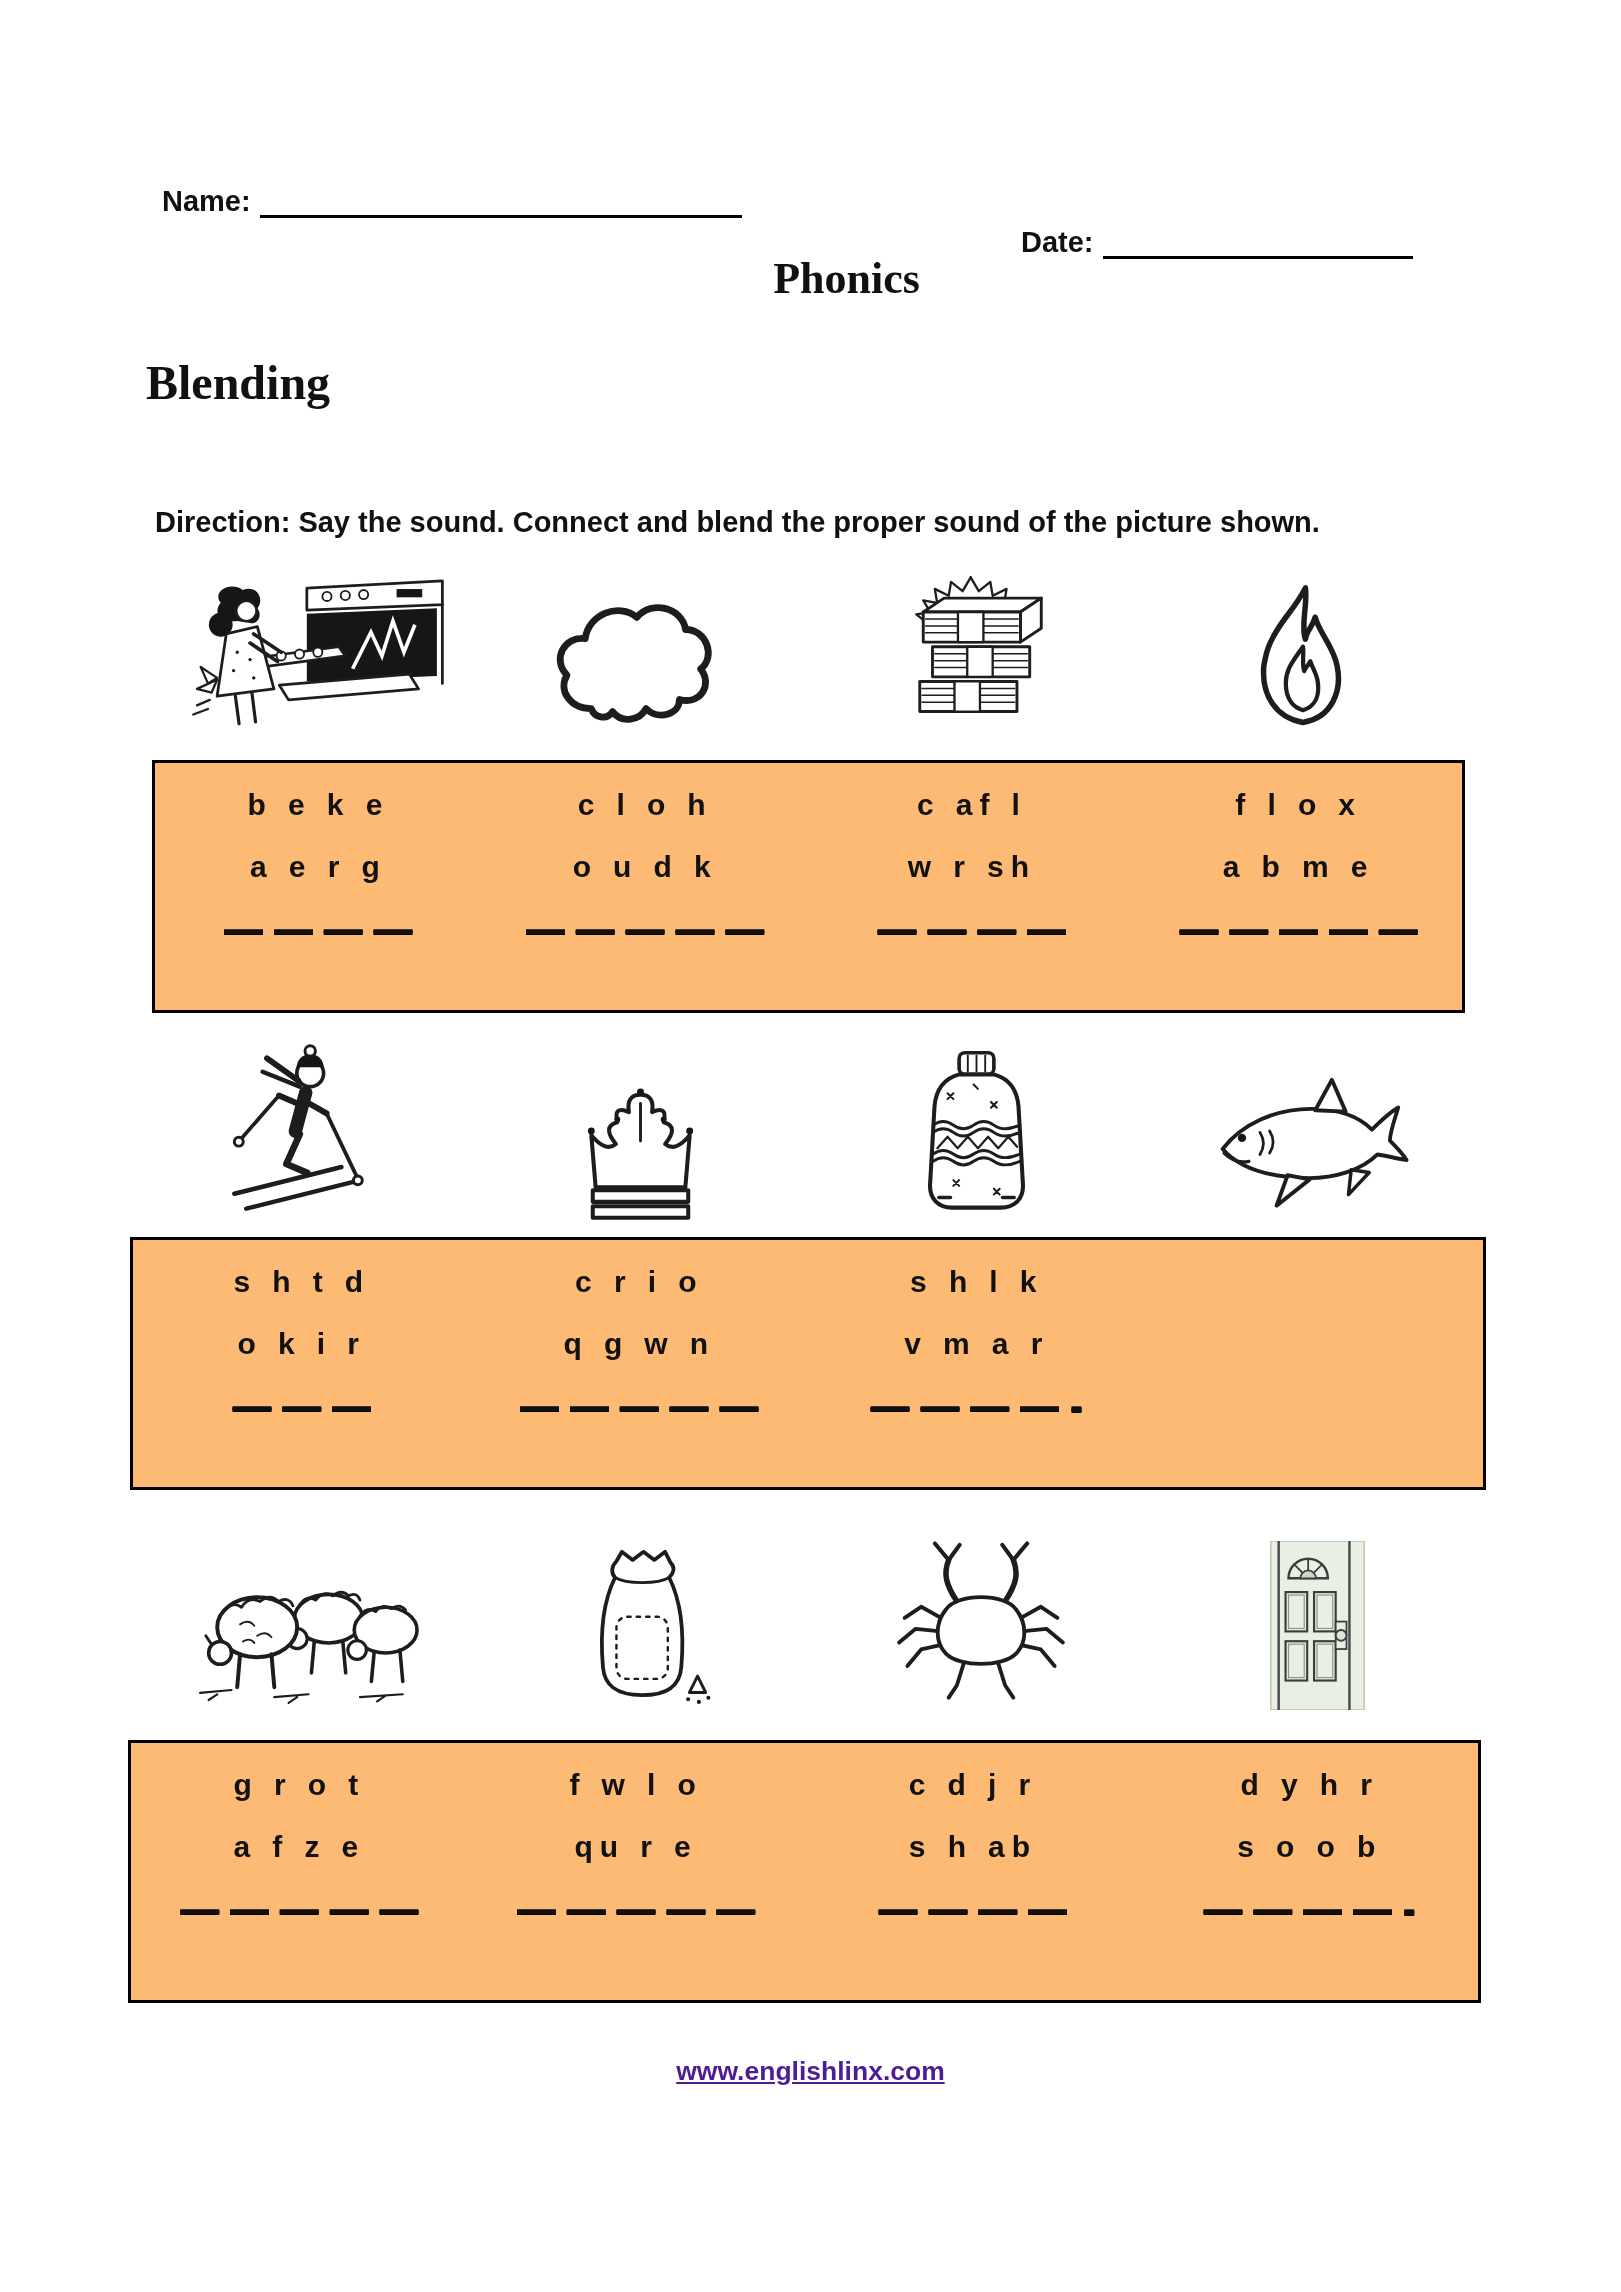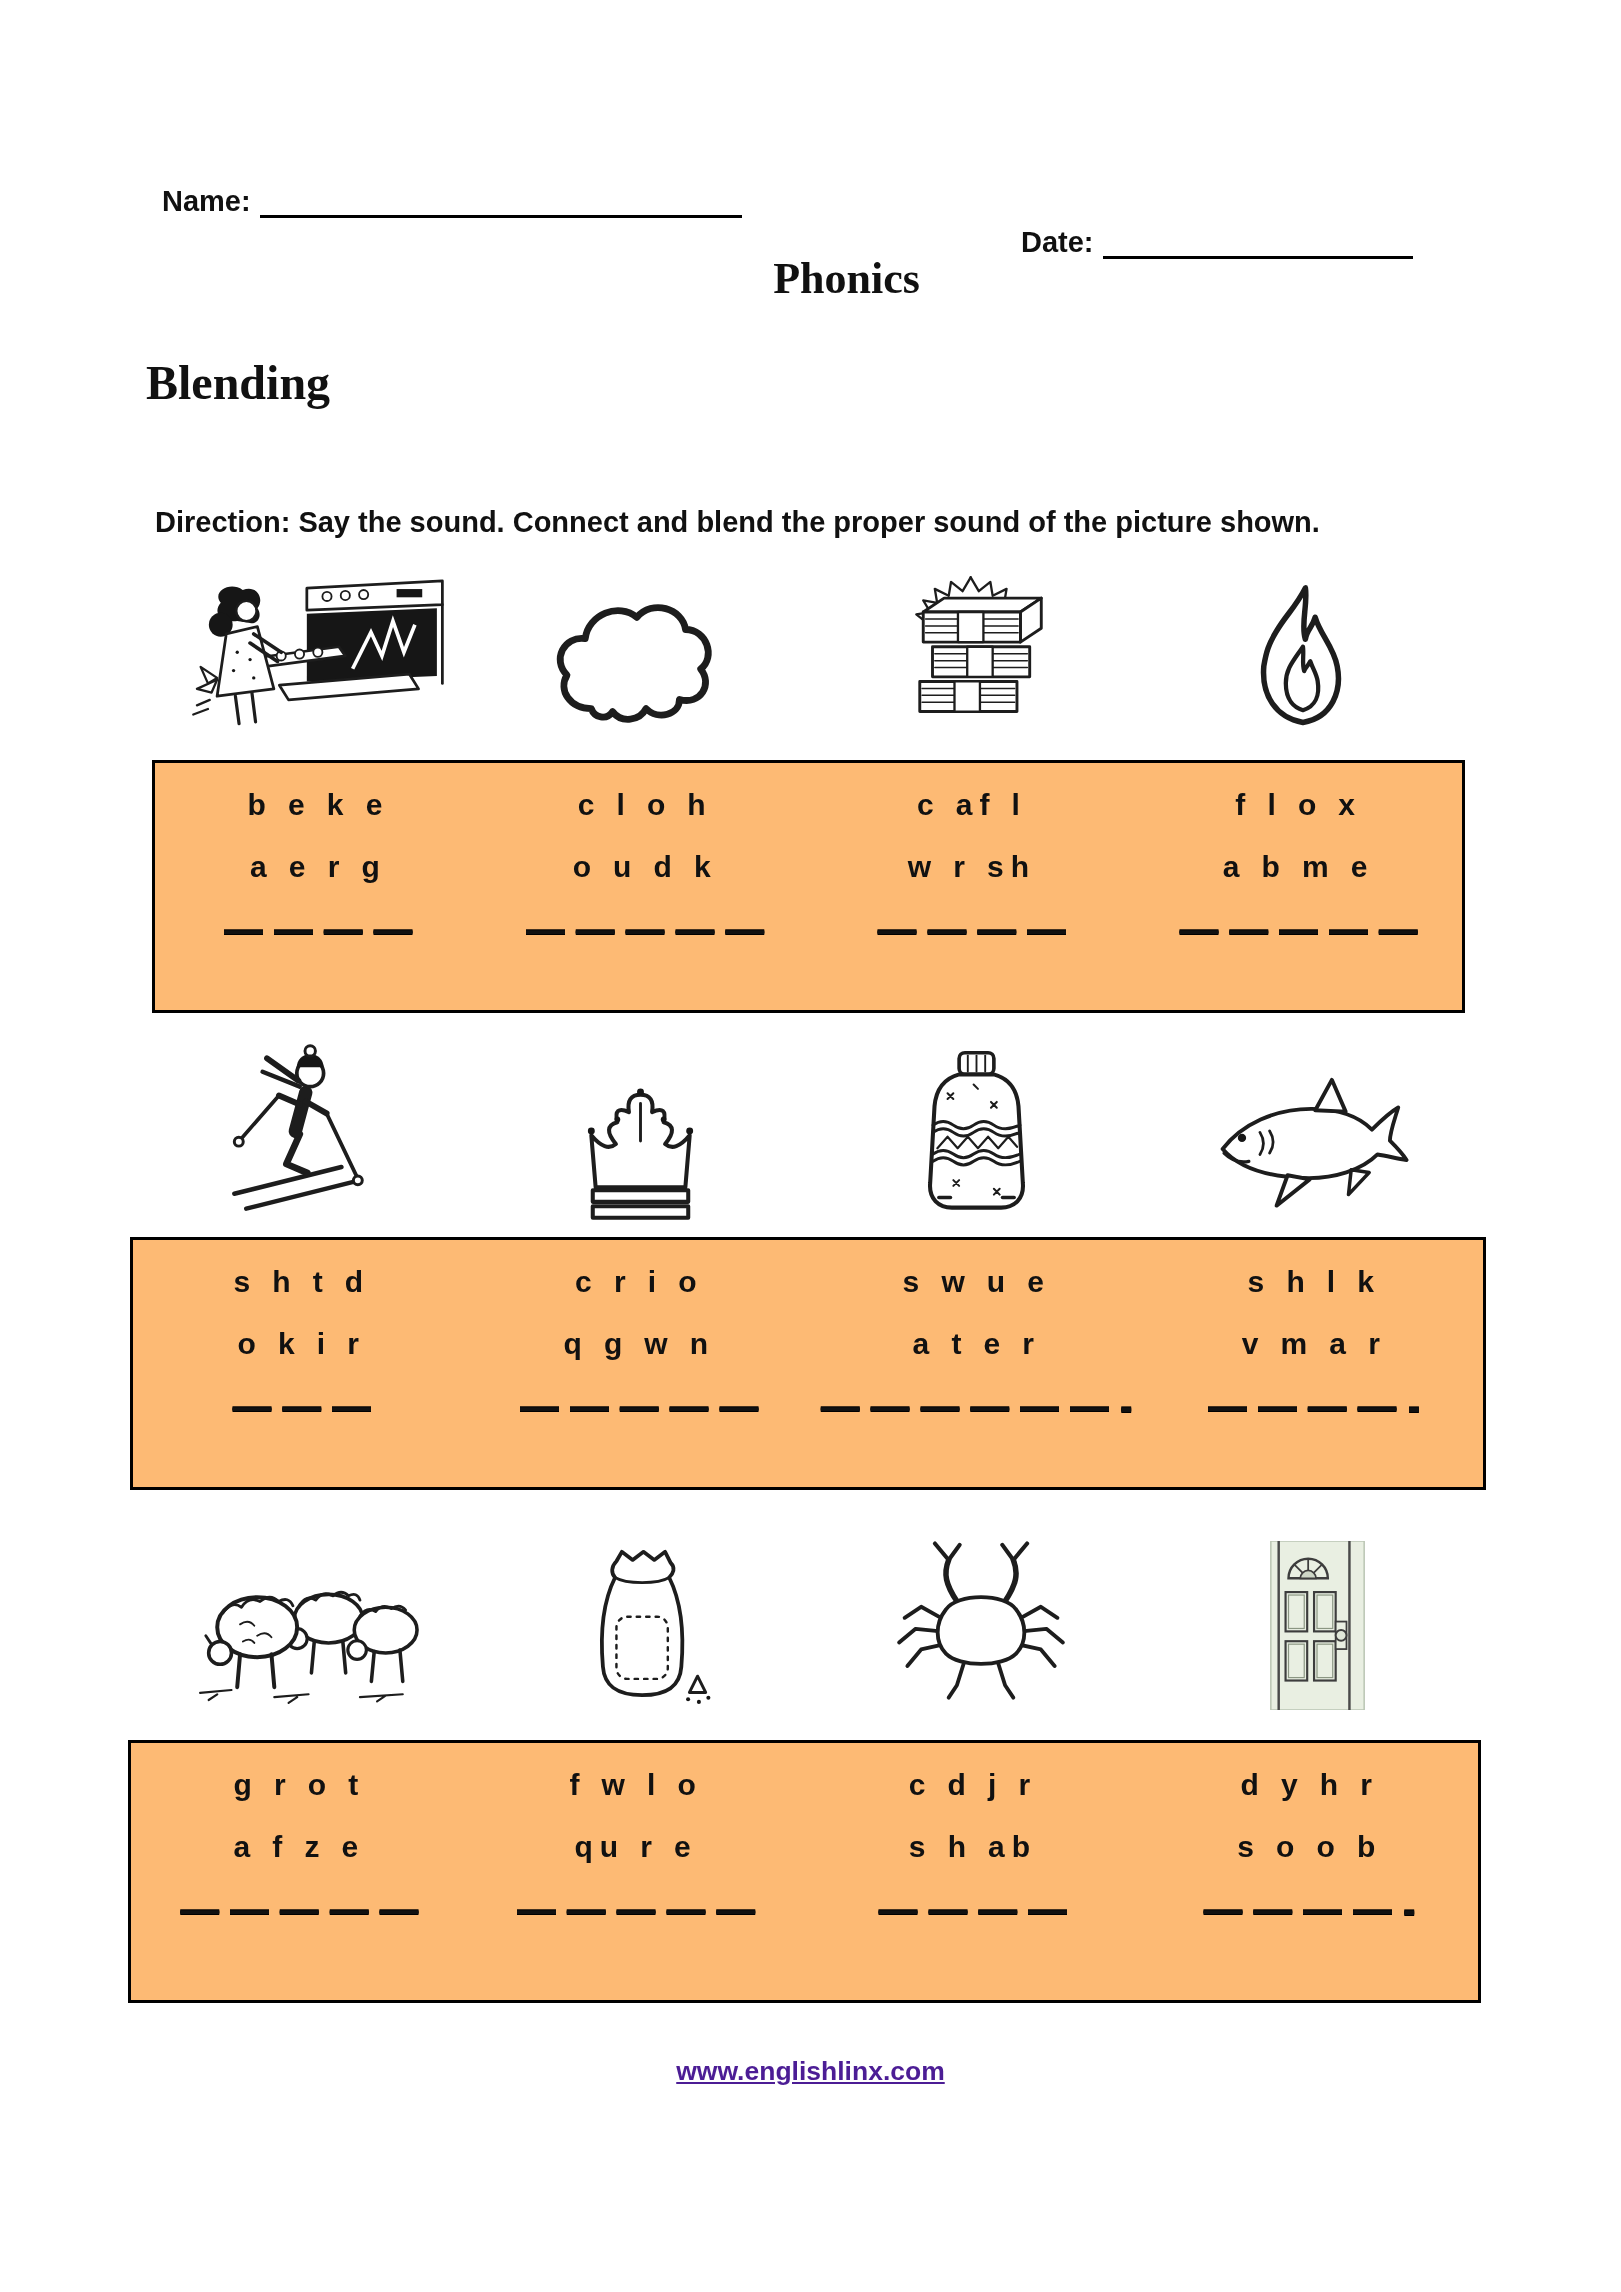--- a/index.html
+++ b/index.html
@@ -234,25 +234,20 @@
       <div class="letters-top">s h t d</div>
       <div class="letters-bottom">o k i r</div>
       <div class="blank-line">— — —</div>
     </div>
     <div class="cell">
       <div class="letters-top">c r i o</div>
       <div class="letters-bottom">q g w n</div>
       <div class="blank-line">— — — — —</div>
     </div>
     <div class="cell">
-      <div class="letters-top">s w u e</div>
-      <div class="letters-bottom">a t e r</div>
-      <div class="blank-line">— — — — — — -</div>
-    </div>
-    <div class="cell">
       <div class="letters-top">s h l k</div>
       <div class="letters-bottom">v m a r</div>
       <div class="blank-line">— — — — -</div>
     </div>
   </div>
 
   <div class="picrow" style="left:142px;top:1534px;width:1343px;height:176px;">
 
     <div class="pic">
       <svg width="260" height="157" viewBox="0 0 170 110">

